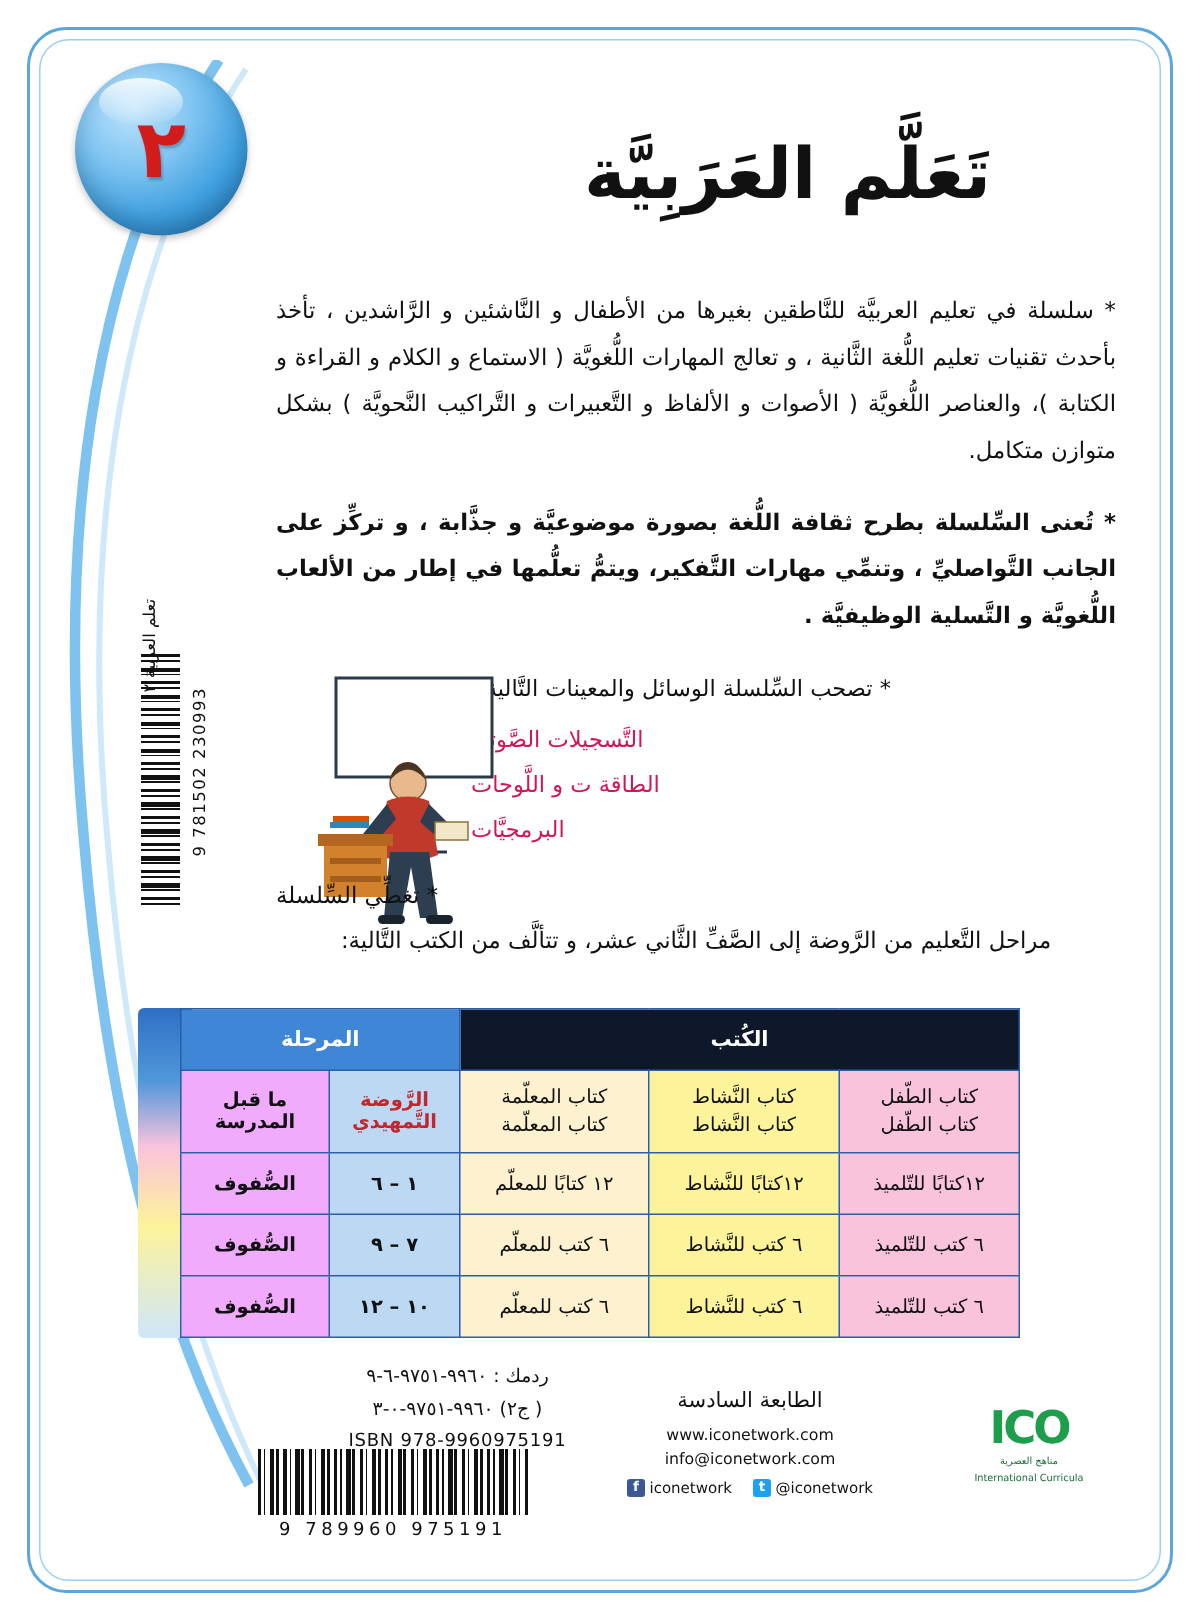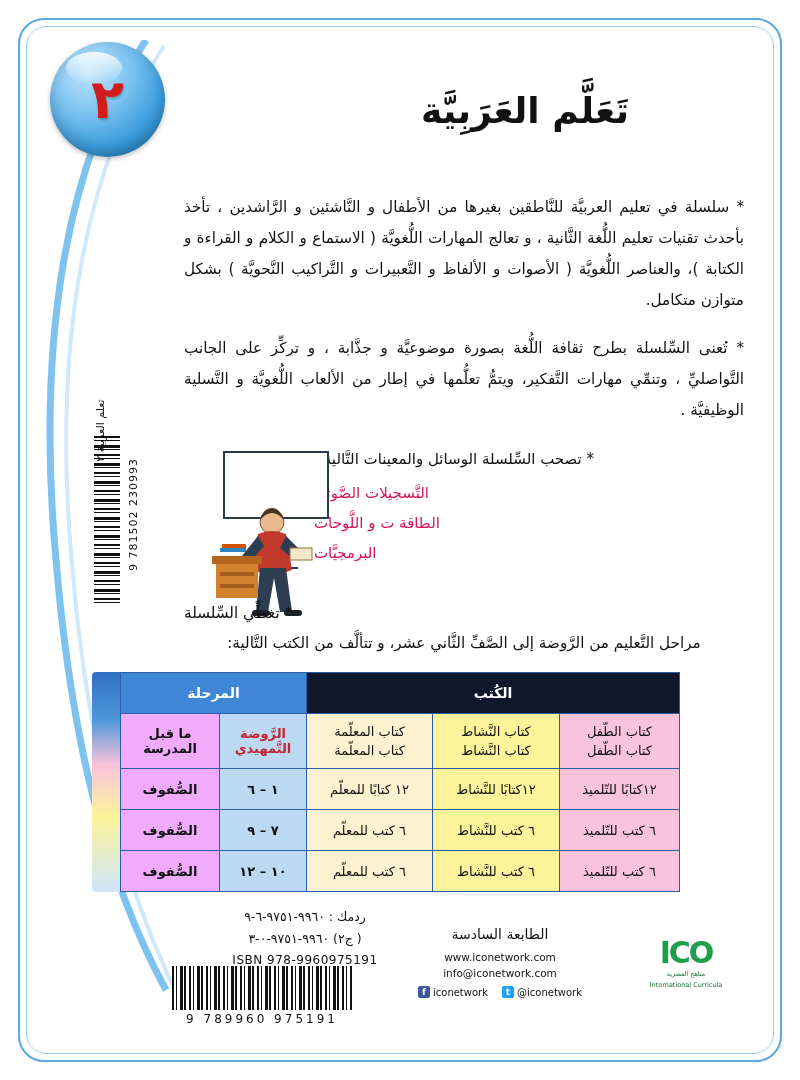--- a/index.html
+++ b/index.html
@@ -87,62 +87,62 @@
     z-index: 2;
   }
 
   
   .title {
     position: absolute;
     right: 60px;
     top: 88px;
     width: 430px;
     text-align: center;
-    font-size: 36px;
+    font-size: 47px;
     font-weight: bold;
     color: #111111;
     line-height: 1.25;
     letter-spacing: -1px;
   }
 
   
   .body-text {
     position: absolute;
     right: 56px;
     top: 192px;
     width: 560px;
     text-align: justify;
     direction: rtl;
     color: #111;
     font-size: 15.2px;
     line-height: 2.05;
   }
   .para { margin-bottom: 16px; }
-  .para.p2 { margin-top: 8px; }
+  .para.p2 { margin-top: 8px; font-weight: bold; }
 
   
   .media-block {
     position: absolute;
     right: 56px;
     top: 444px;
     width: 430px;
     direction: rtl;
     text-align: left;
     color: #111;
     font-size: 15px;
     line-height: 2.0;
   }
   .media-head { text-align: left; margin-bottom: 4px; }
   .media-item { color: #d4145a; text-align: left; }
 
   
   .stages-intro {
     position: absolute;
     right: 56px;
-    top: 598px;
+    top: 582px;
     width: 560px;
     direction: rtl;
     color: #111;
     font-size: 15.2px;
     line-height: 2.0;
   }
   .stages-intro .l1 { text-align: left; }
   .stages-intro .l2 { text-align: center; }
 
   

